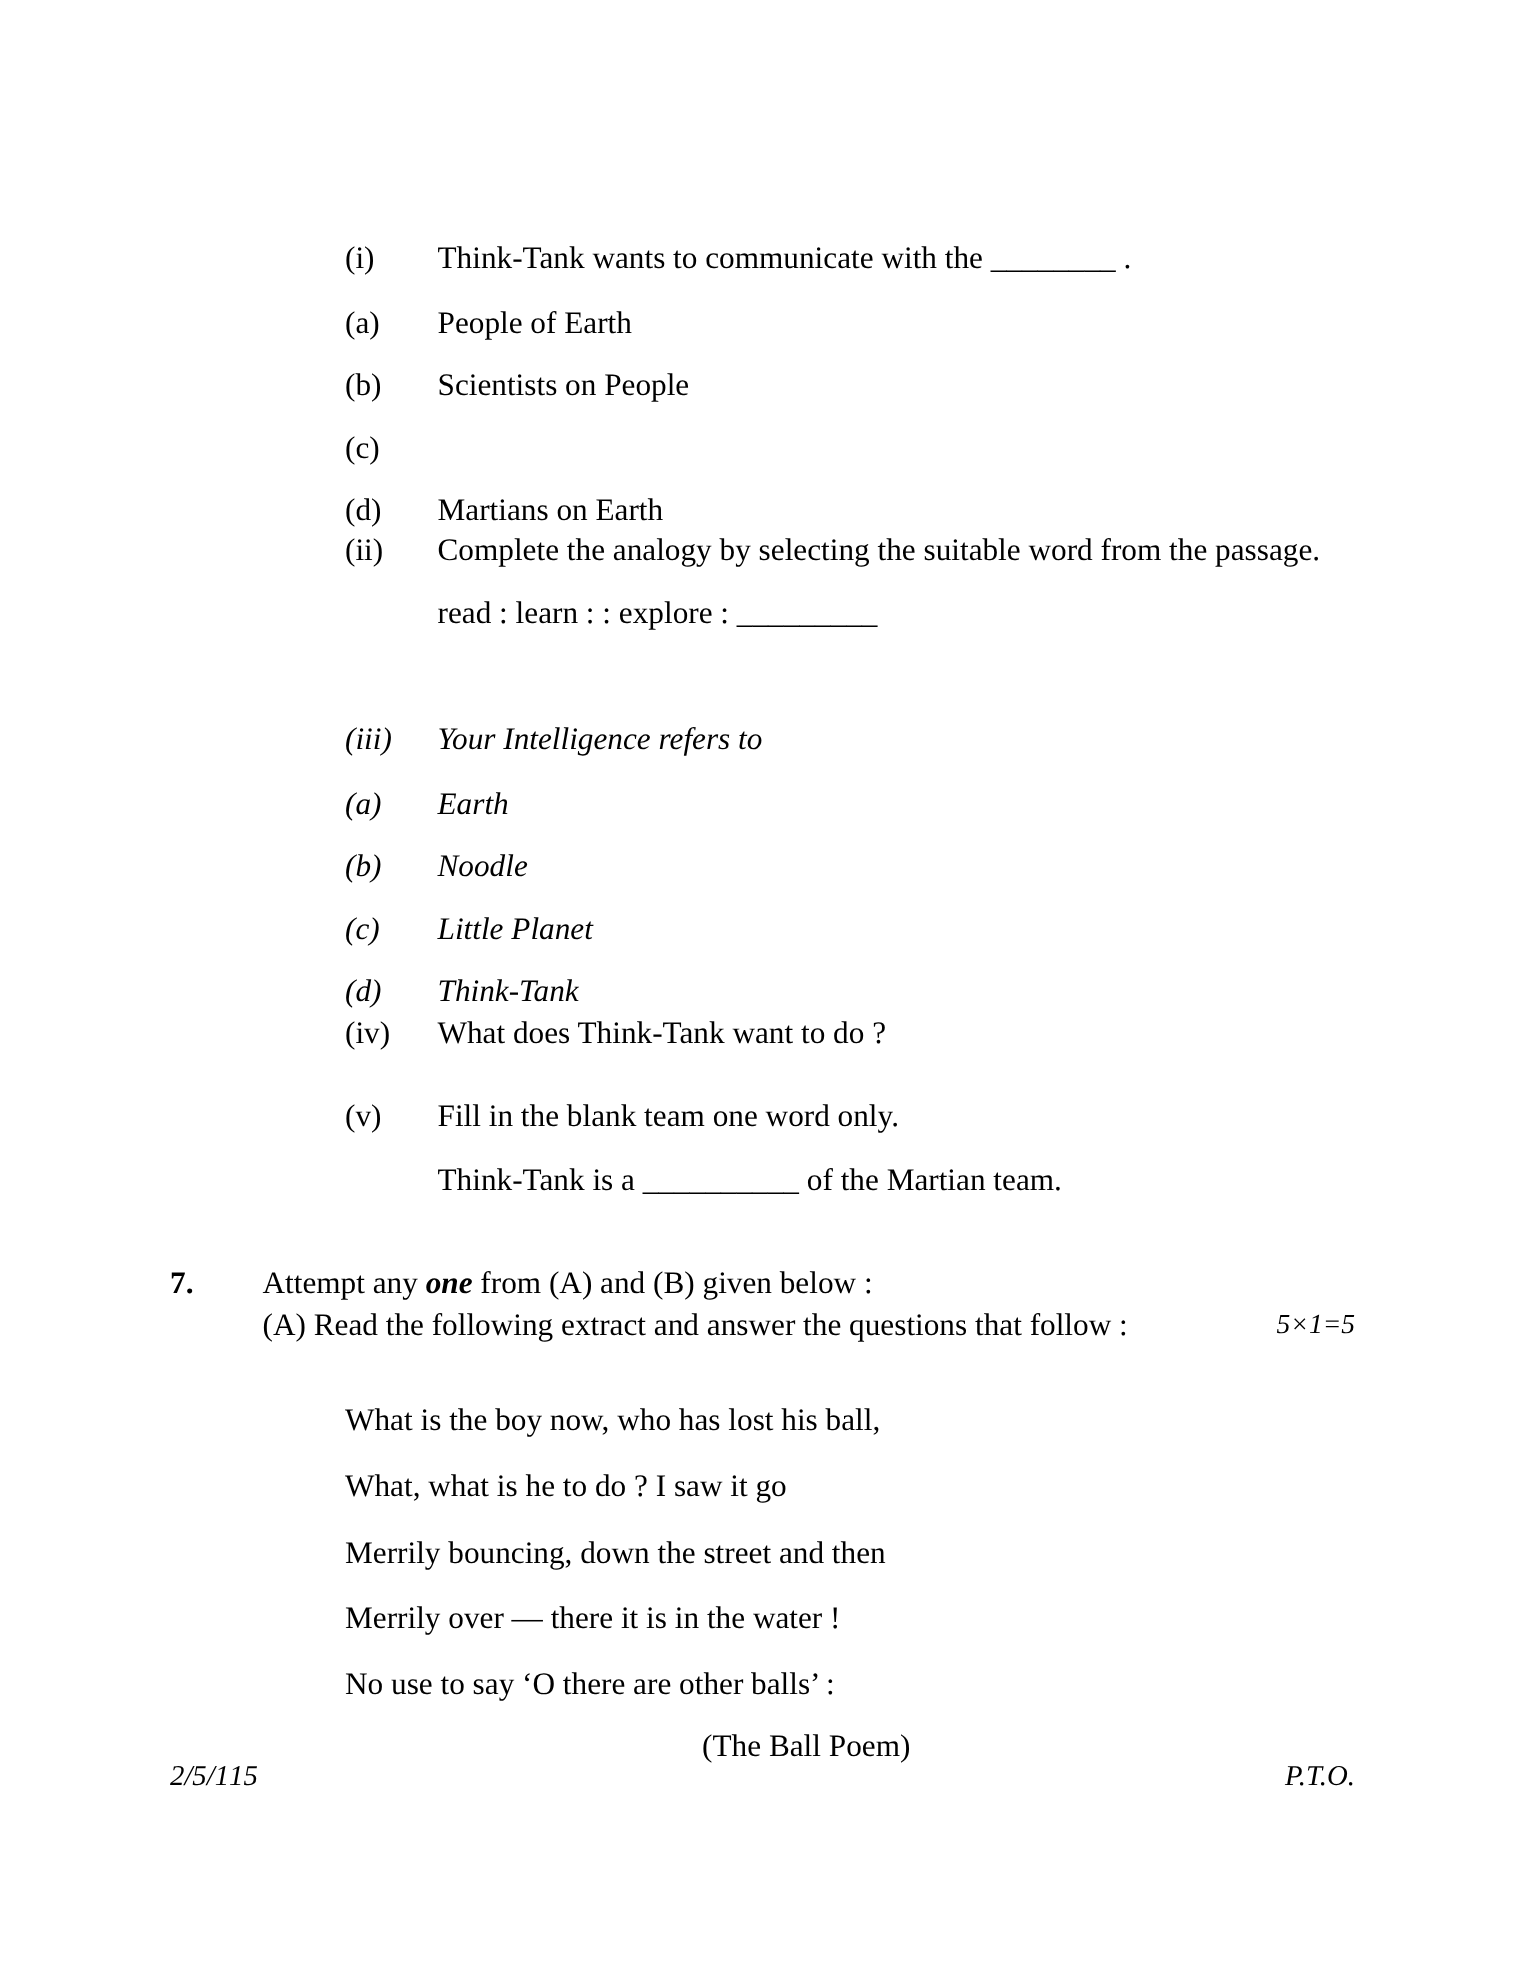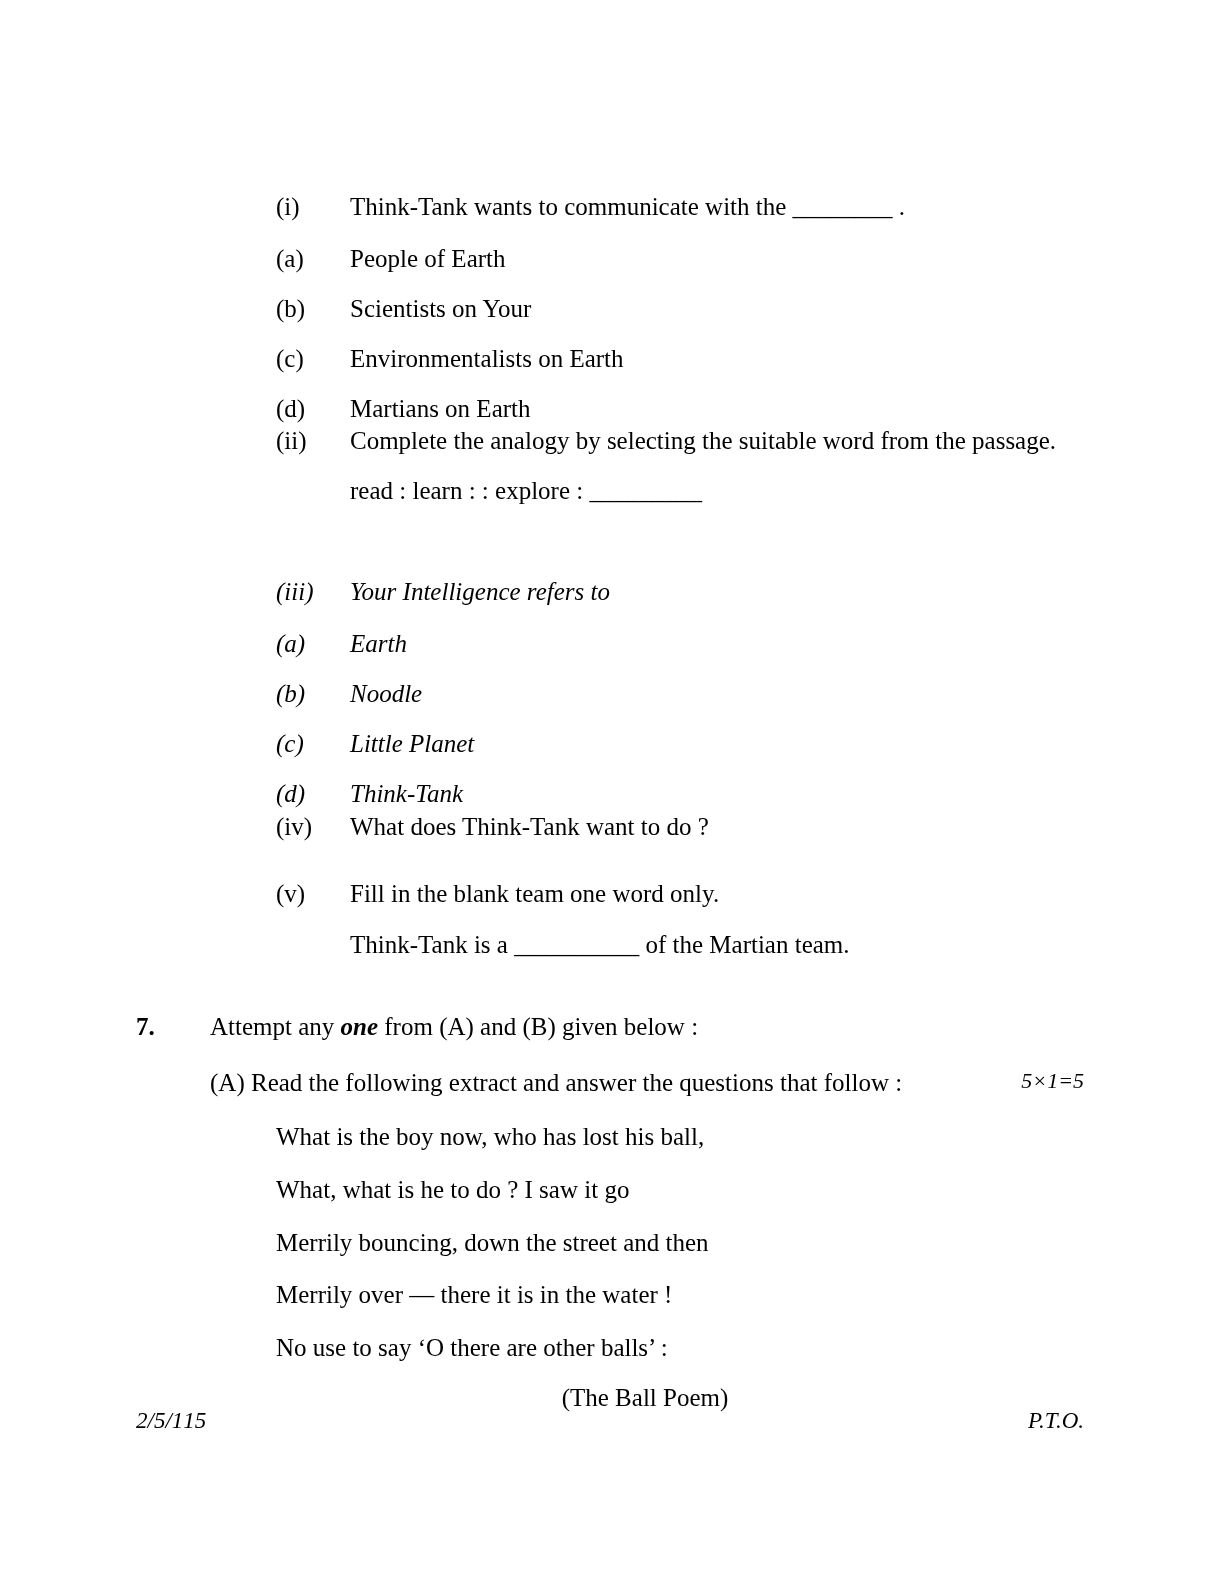--- a/index.html
+++ b/index.html
@@ -89,21 +89,20 @@
     font-weight: bold;
   }
   .q7-title i {
     font-style: italic;
     font-weight: bold;
   }
   .q7-sub {
     display: flex;
     font-size: 25px;
     line-height: 1.35;
-    margin-top: 22px;
     padding-left: 74px;
   }
   .q7-sub .sub-label {
     flex: 1 1 auto;
   }
   .marks {
     font-style: italic;
     font-size: 22px;
     white-space: nowrap;
     padding-left: 26px;
@@ -151,25 +150,24 @@
       <div class="roman-num">(i)</div>
       <div class="roman-body">Think-Tank wants to communicate with the ________ .</div>
     </div>
     <div style="margin-top:16px;">
       <div class="opt-item" style="margin-bottom:14px;">
         <div class="opt-letter">(a)</div>
         <div class="opt-text">People of Earth</div>
       </div>
       <div class="opt-item" style="margin-bottom:14px;">
         <div class="opt-letter">(b)</div>
-        <div class="opt-text">Scientists on Your</div>
+        <div class="opt-text">Scientists on People</div>
       </div>
       <div class="opt-item" style="margin-bottom:14px;">
         <div class="opt-letter">(c)</div>
-        <div class="opt-text">Environmentalists on Earth</div>
       </div>
       <div class="opt-item">
         <div class="opt-letter">(d)</div>
         <div class="opt-text">Martians on Earth</div>
       </div>
     </div>
   </div>
 
   <div class="block-q" style="top:424px;">
     <div class="roman-item">

